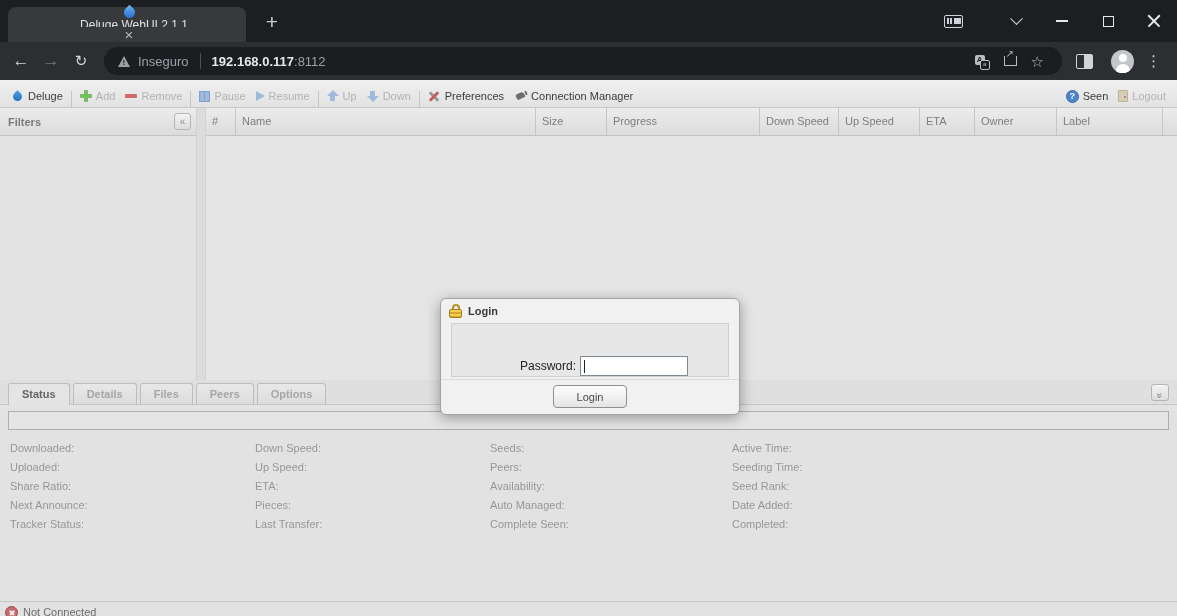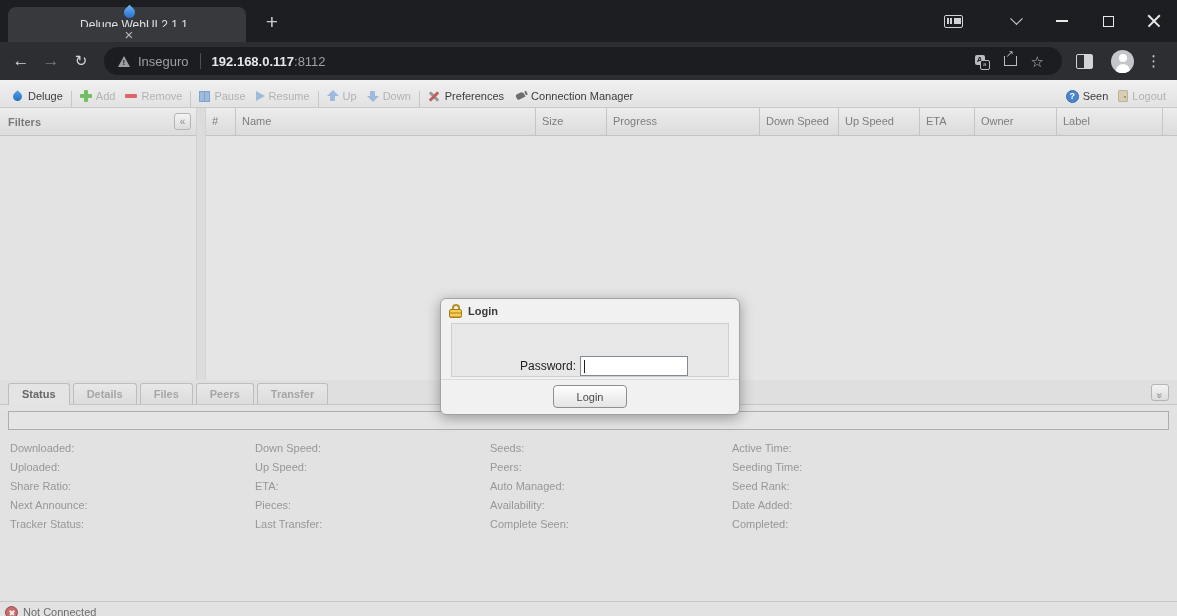--- a/index.html
+++ b/index.html
@@ -293,21 +293,21 @@
       </div>
       <div class="grid-body"></div>
     </div>
   </div>
 
   <div class="dtabs">
     <div class="dtab active">Status</div>
     <div class="dtab">Details</div>
     <div class="dtab">Files</div>
     <div class="dtab">Peers</div>
-    <div class="dtab">Transfer</div>
+    <div class="dtab">Options</div>
     <div class="btn-collapse2">
       <span>»</span>
     </div>
   </div>
 
   <div class="dstatus">
     <div class="tprogress"></div>
     <div class="status-grid">
       <div class="scol scol-0">
         <span class="slabel">Downloaded:</span>
@@ -319,22 +319,22 @@
       <div class="scol scol-1">
         <span class="slabel">Down Speed:</span>
         <span class="slabel">Up Speed:</span>
         <span class="slabel">ETA:</span>
         <span class="slabel">Pieces:</span>
         <span class="slabel">Last Transfer:</span>
       </div>
       <div class="scol scol-2">
         <span class="slabel">Seeds:</span>
         <span class="slabel">Peers:</span>
+        <span class="slabel">Availability:</span>
         <span class="slabel">Auto Managed:</span>
-        <span class="slabel">Availability:</span>
         <span class="slabel">Complete Seen:</span>
       </div>
       <div class="scol scol-3">
         <span class="slabel">Active Time:</span>
         <span class="slabel">Seeding Time:</span>
         <span class="slabel">Seed Rank:</span>
         <span class="slabel">Date Added:</span>
         <span class="slabel">Completed:</span>
       </div>
     </div>

